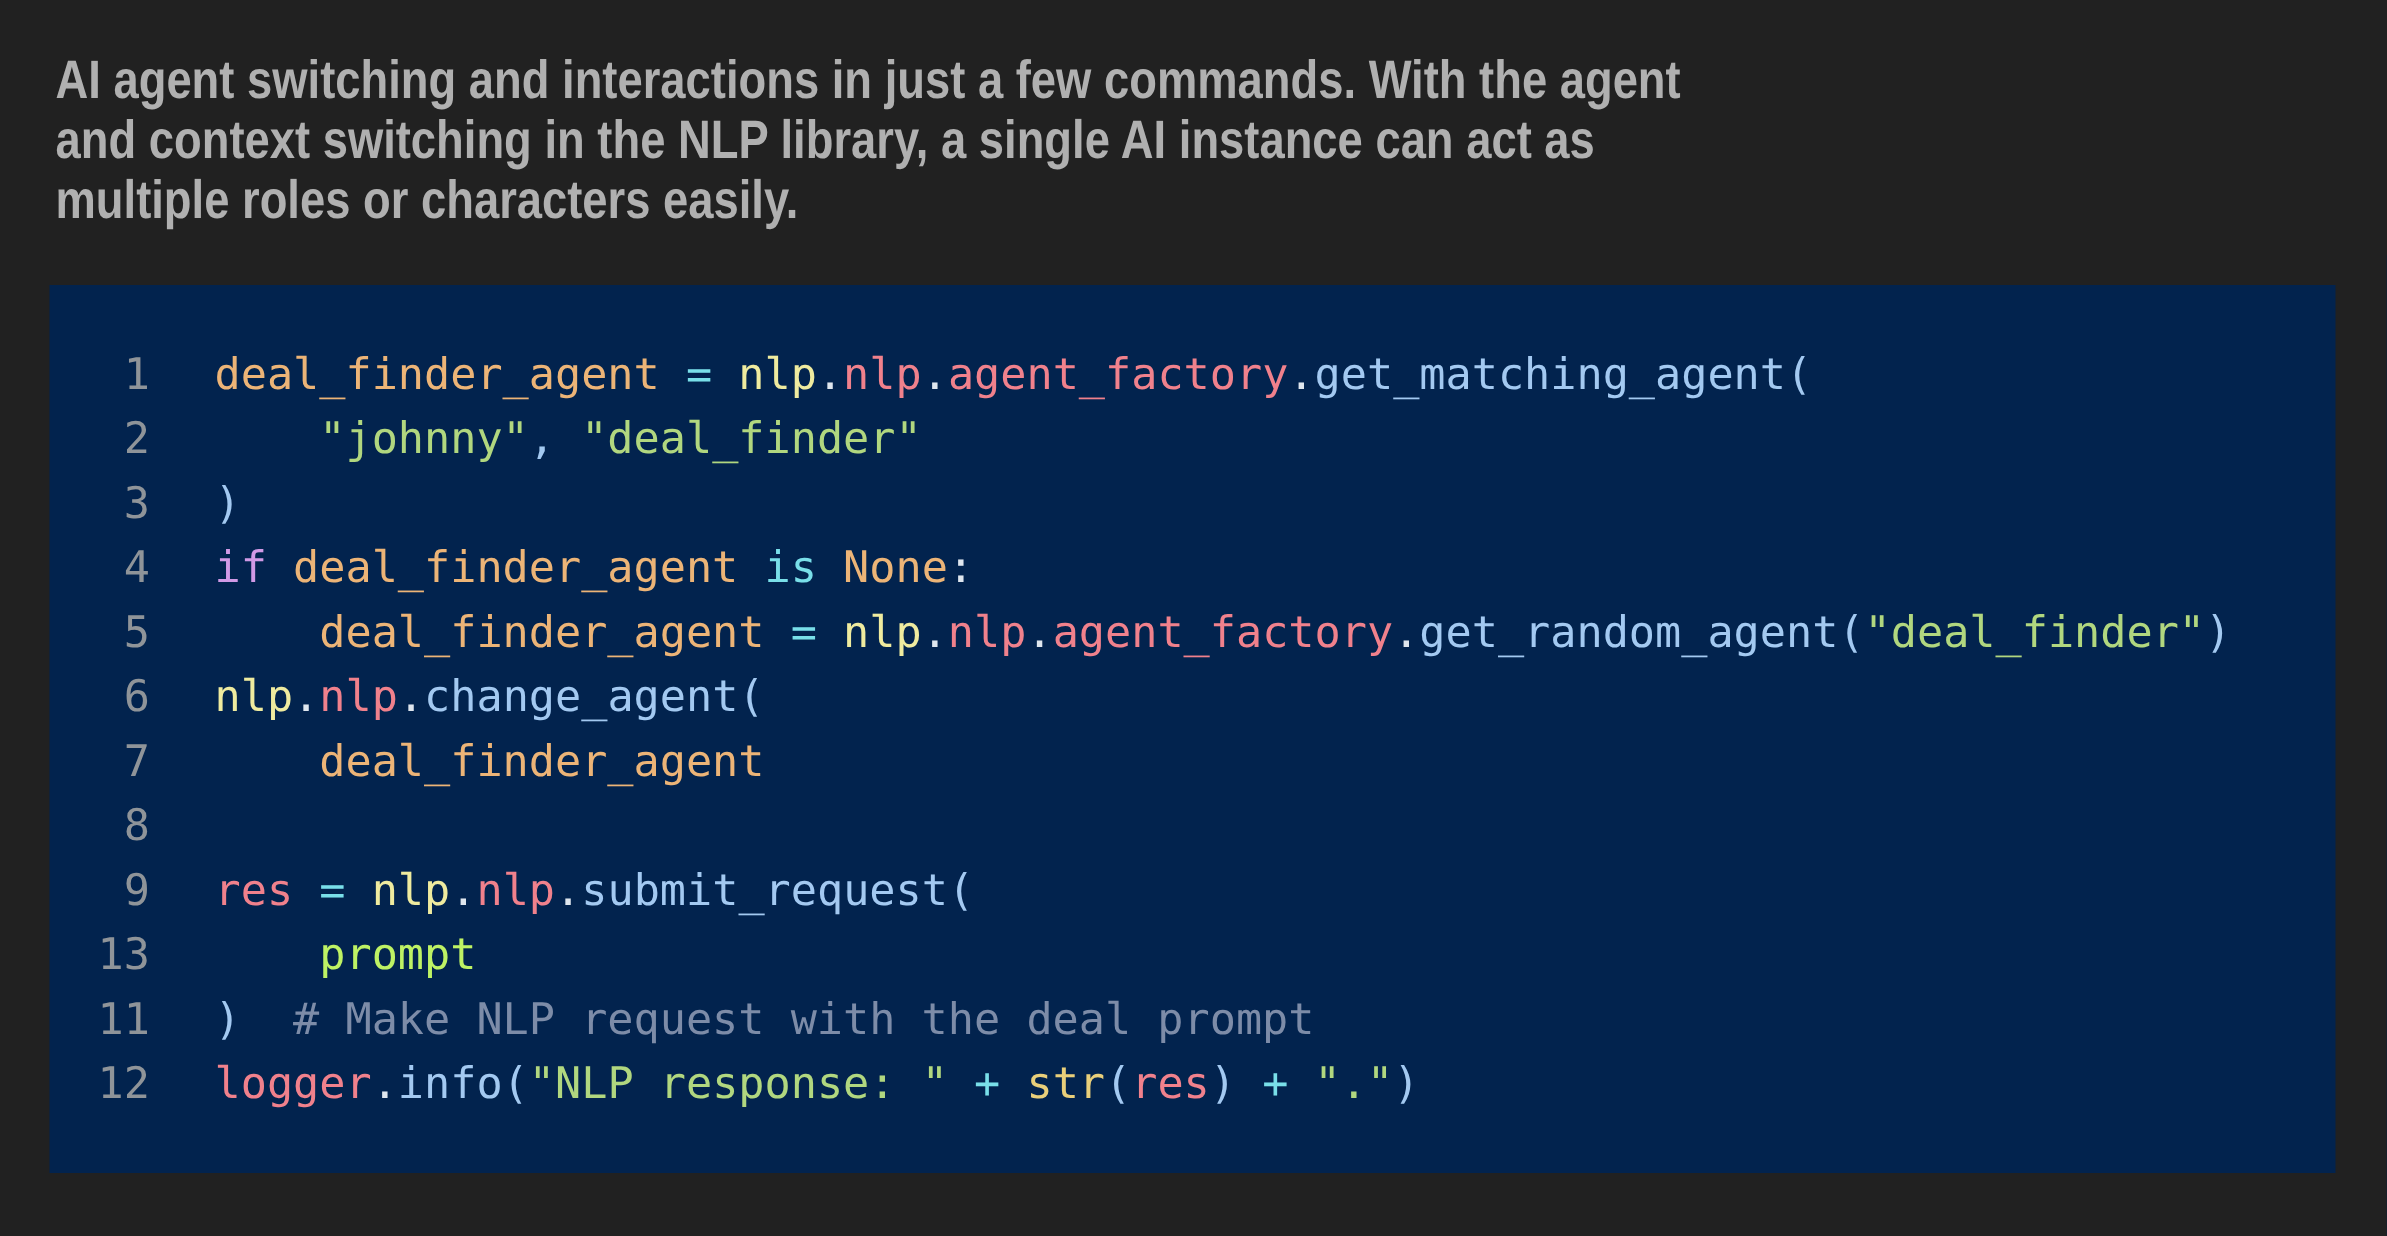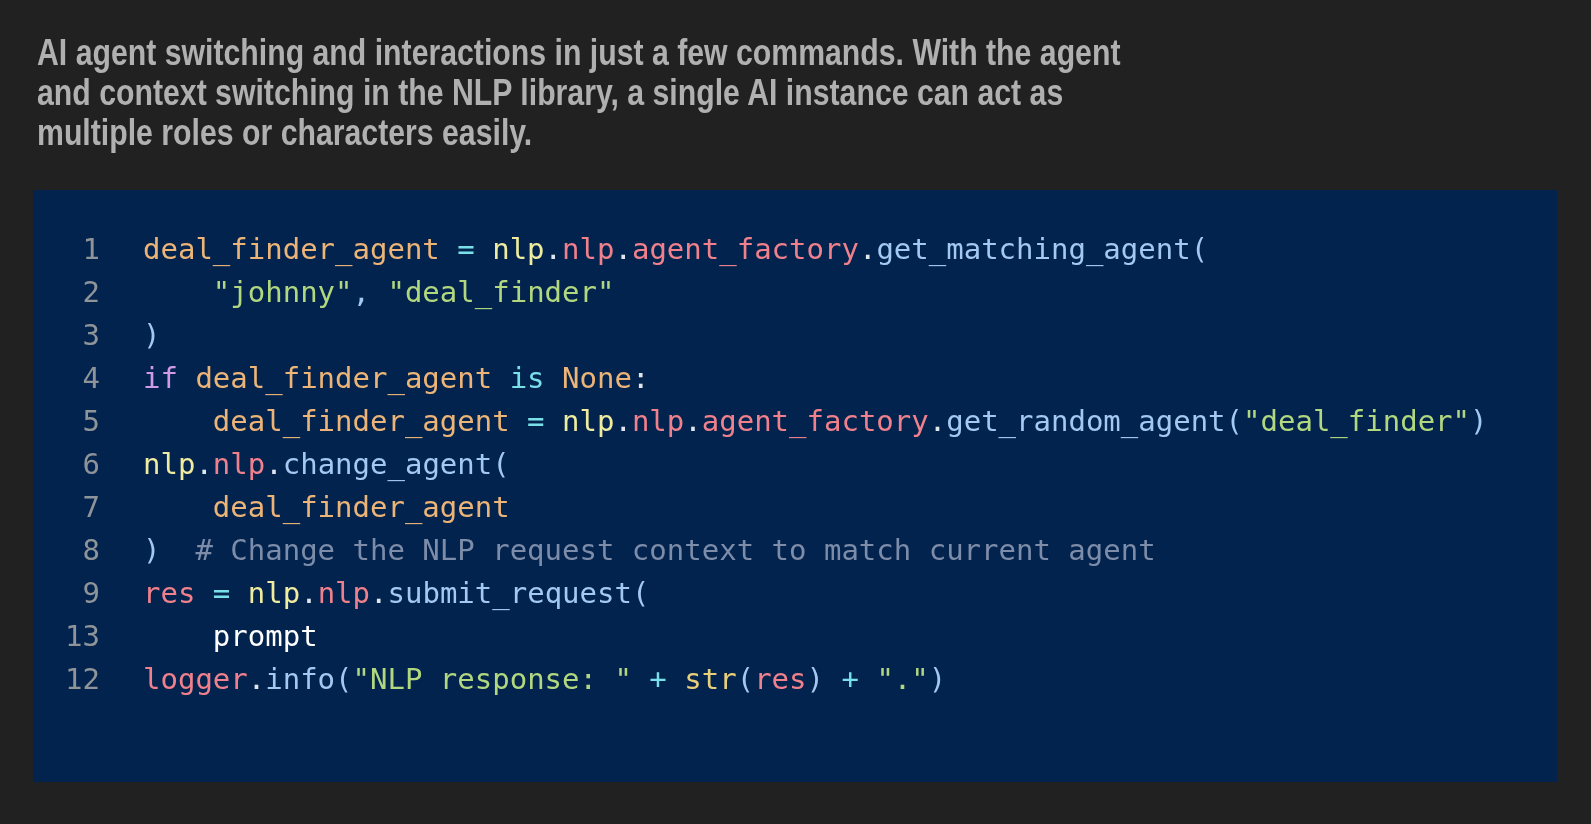--- a/index.html
+++ b/index.html
@@ -56,18 +56,19 @@
 
 <div class="code-block" style="background: rgb(2, 35, 78);">
   <div id="code-lines">
       <div class="code-line"><span class="line-number" style="color: rgb(143, 148, 153);">1</span><span class="line-content"><span style="color: rgb(236, 180, 119);">deal_finder_agent</span><span style="color: rgb(121, 223, 233);"> = </span><span style="color: rgb(239, 235, 159);">nlp</span><span style="color: rgb(223, 230, 238);">.</span><span style="color: rgb(240, 129, 140);">nlp</span><span style="color: rgb(223, 230, 238);">.</span><span style="color: rgb(240, 129, 140);">agent_factory</span><span style="color: rgb(223, 230, 238);">.</span><span style="color: rgb(163, 201, 241);">get_matching_agent</span><span style="color: rgb(163, 201, 241);">(</span></span></div>
       <div class="code-line"><span class="line-number" style="color: rgb(143, 148, 153);">2</span><span class="line-content"><span style="color: rgb(223, 230, 238);">    </span><span style="color: rgb(177, 215, 127);">"johnny"</span><span style="color: rgb(163, 201, 241);">, </span><span style="color: rgb(177, 215, 127);">"deal_finder"</span></span></div>
       <div class="code-line"><span class="line-number" style="color: rgb(143, 148, 153);">3</span><span class="line-content"><span style="color: rgb(163, 201, 241);">)</span></span></div>
       <div class="code-line"><span class="line-number" style="color: rgb(143, 148, 153);">4</span><span class="line-content"><span style="color: rgb(209, 154, 230);">if</span><span style="color: rgb(223, 230, 238);"> </span><span style="color: rgb(236, 180, 119);">deal_finder_agent</span><span style="color: rgb(121, 223, 233);"> is </span><span style="color: rgb(236, 180, 119);">None</span><span style="color: rgb(223, 230, 238);">:</span></span></div>
       <div class="code-line"><span class="line-number" style="color: rgb(143, 148, 153);">5</span><span class="line-content"><span style="color: rgb(223, 230, 238);">    </span><span style="color: rgb(236, 180, 119);">deal_finder_agent</span><span style="color: rgb(121, 223, 233);"> = </span><span style="color: rgb(239, 235, 159);">nlp</span><span style="color: rgb(223, 230, 238);">.</span><span style="color: rgb(240, 129, 140);">nlp</span><span style="color: rgb(223, 230, 238);">.</span><span style="color: rgb(240, 129, 140);">agent_factory</span><span style="color: rgb(223, 230, 238);">.</span><span style="color: rgb(163, 201, 241);">get_random_agent</span><span style="color: rgb(163, 201, 241);">(</span><span style="color: rgb(177, 215, 127);">"deal_finder"</span><span style="color: rgb(163, 201, 241);">)</span></span></div>
       <div class="code-line"><span class="line-number" style="color: rgb(143, 148, 153);">6</span><span class="line-content"><span style="color: rgb(239, 235, 159);">nlp</span><span style="color: rgb(223, 230, 238);">.</span><span style="color: rgb(240, 129, 140);">nlp</span><span style="color: rgb(223, 230, 238);">.</span><span style="color: rgb(163, 201, 241);">change_agent</span><span style="color: rgb(163, 201, 241);">(</span></span></div>
       <div class="code-line"><span class="line-number" style="color: rgb(143, 148, 153);">7</span><span class="line-content"><span style="color: rgb(223, 230, 238);">    </span><span style="color: rgb(236, 180, 119);">deal_finder_agent</span></span></div>
-      <div class="code-line"><span class="line-number" style="color: rgb(143, 148, 153);">8</span><span class="line-content"><span style="color: rgb(163, 201, 241);">)</span><span style="color: rgb(125, 140, 168);">  # Change the NLP request context to match current agent</span></span></div>
+      <div class="code-line"><span class="line-number" style="color: rgb(143, 148, 153);">8</span></div>
       <div class="code-line"><span class="line-number" style="color: rgb(143, 148, 153);">9</span><span class="line-content"><span style="color: rgb(240, 129, 140);">res</span><span style="color: rgb(121, 223, 233);"> = </span><span style="color: rgb(239, 235, 159);">nlp</span><span style="color: rgb(223, 230, 238);">.</span><span style="color: rgb(240, 129, 140);">nlp</span><span style="color: rgb(223, 230, 238);">.</span><span style="color: rgb(163, 201, 241);">submit_request</span><span style="color: rgb(163, 201, 241);">(</span></span></div>
-      <div class="code-line"><span class="line-number" style="color: rgb(143, 148, 153);">13</span><span class="line-content"><span style="color: rgb(223, 230, 238);">    </span><span style="color: #ffffff; text-align: right;">prompt</span></span></div>
+      <div class="code-line"><span class="line-number" style="color: rgb(143, 148, 153);">13</span><span class="line-content"><span style="color: rgb(223, 230, 238);">    </span><span style="color: #bef264; text-align: right;">prompt</span></span></div>
+      <div class="code-line"><span class="line-number" style="color: rgb(143, 148, 153);">11</span><span class="line-content"><span style="color: rgb(163, 201, 241);">)</span><span style="color: rgb(125, 140, 168);">  # Make NLP request with the deal prompt</span></span></div>
       <div class="code-line"><span class="line-number" style="color: rgb(143, 148, 153);">12</span><span class="line-content"><span style="color: rgb(240, 129, 140);">logger</span><span style="color: rgb(223, 230, 238);">.</span><span style="color: rgb(163, 201, 241);">info</span><span style="color: rgb(163, 201, 241);">(</span><span style="color: rgb(177, 215, 127);">"NLP response: "</span><span style="color: rgb(121, 223, 233);"> + </span><span style="color: rgb(233, 207, 122);">str</span><span style="color: rgb(163, 201, 241);">(</span><span style="color: rgb(240, 129, 140);">res</span><span style="color: rgb(163, 201, 241);">)</span><span style="color: rgb(121, 223, 233);"> + </span><span style="color: rgb(177, 215, 127);">"."</span><span style="color: rgb(163, 201, 241);">)</span></span></div>
     </div>
 </div>
 
 </body></html>

